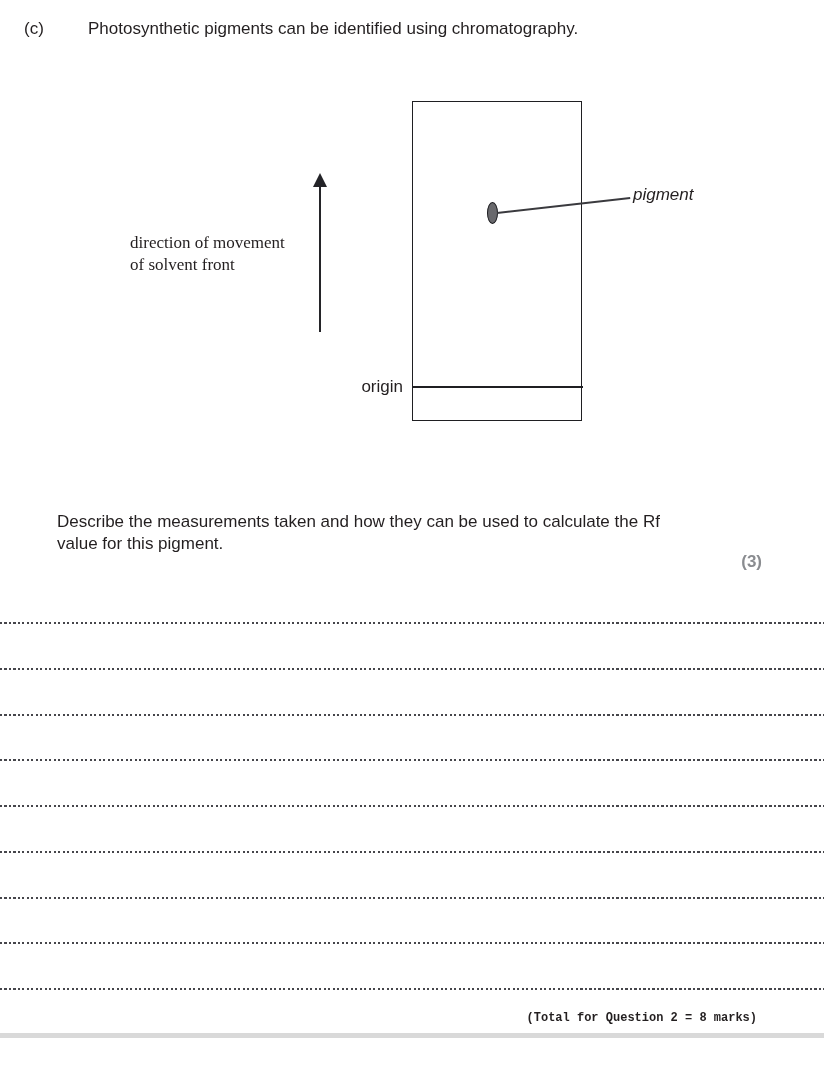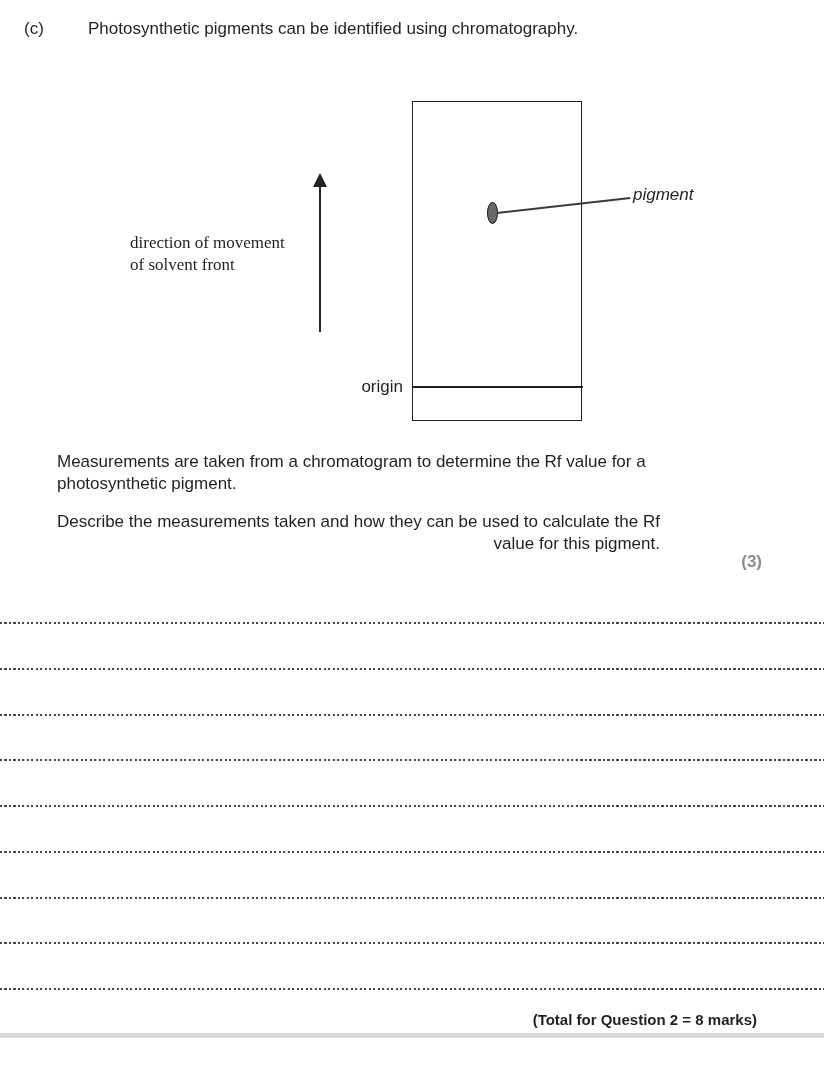--- a/index.html
+++ b/index.html
@@ -91,23 +91,24 @@
   
   .dotline {
     position: absolute;
     left: 0; width: 824px; height: 2px;
     background: repeating-linear-gradient(to right, #46464b 0 2px, transparent 2px 4.5px);
   }
   
   .total-label {
     position: absolute;
     right: 67px; top: 1011px;
-    font-size: 15px;
+    font-size: 12px;
     font-weight: 700;
     white-space: nowrap;
+    font-family: Liberation Mono, monospace;
   }
   .footer-bar {
     position: absolute;
     left: 0; top: 1033px;
     width: 824px; height: 5px;
     background: #d9d9d9;
   }
 </style>
 </head>
 <body>
@@ -125,23 +126,21 @@
     <div class="arrow-head"></div>
     <div class="arrow-shaft"></div>
     <div class="txt direction-label">direction of movement
 of solvent front</div>
 
     <div class="pigment-spot"></div>
     <div class="pigment-leader"></div>
     <div class="txt pigment-label">pigment</div>
   </div>
 
-  <div class="txt" style="left:57px; top:451px;">Measurements are taken from a chromatogram to determine the Rf value for a
-photosynthetic pigment.</div>
-  <div class="txt" style="left:57px; top:511px;text-align:right;">Describe the measurements taken and how they can be used to calculate the Rf
+  <div class="txt" style="left:57px; top:511px;">Describe the measurements taken and how they can be used to calculate the Rf
 value for this pigment.</div>
   <div class="marks">(3)</div>
 
   <div>
       <div class="dotline" style="top: 622px;"></div>
       <div class="dotline" style="top: 668px;"></div>
       <div class="dotline" style="top: 714px;"></div>
       <div class="dotline" style="top: 759px;"></div>
       <div class="dotline" style="top: 805px;"></div>
       <div class="dotline" style="top: 851px;"></div>

